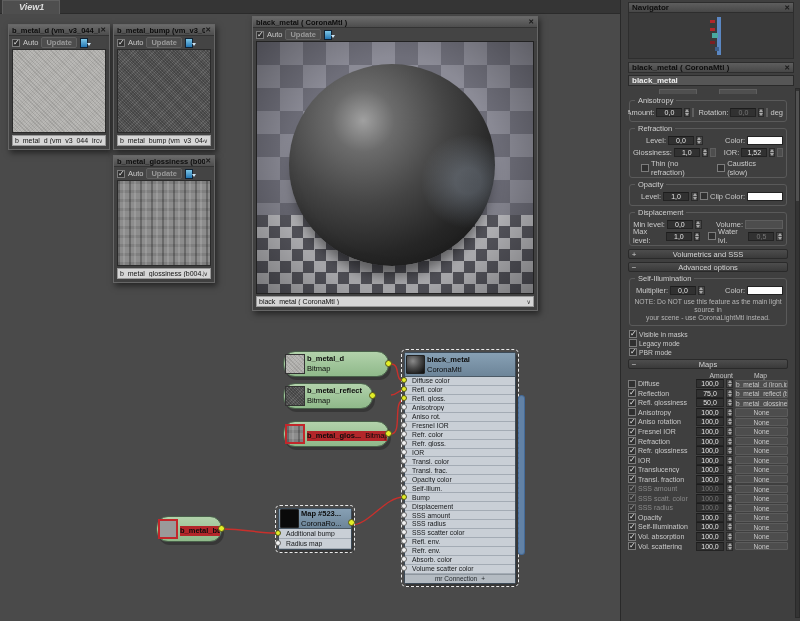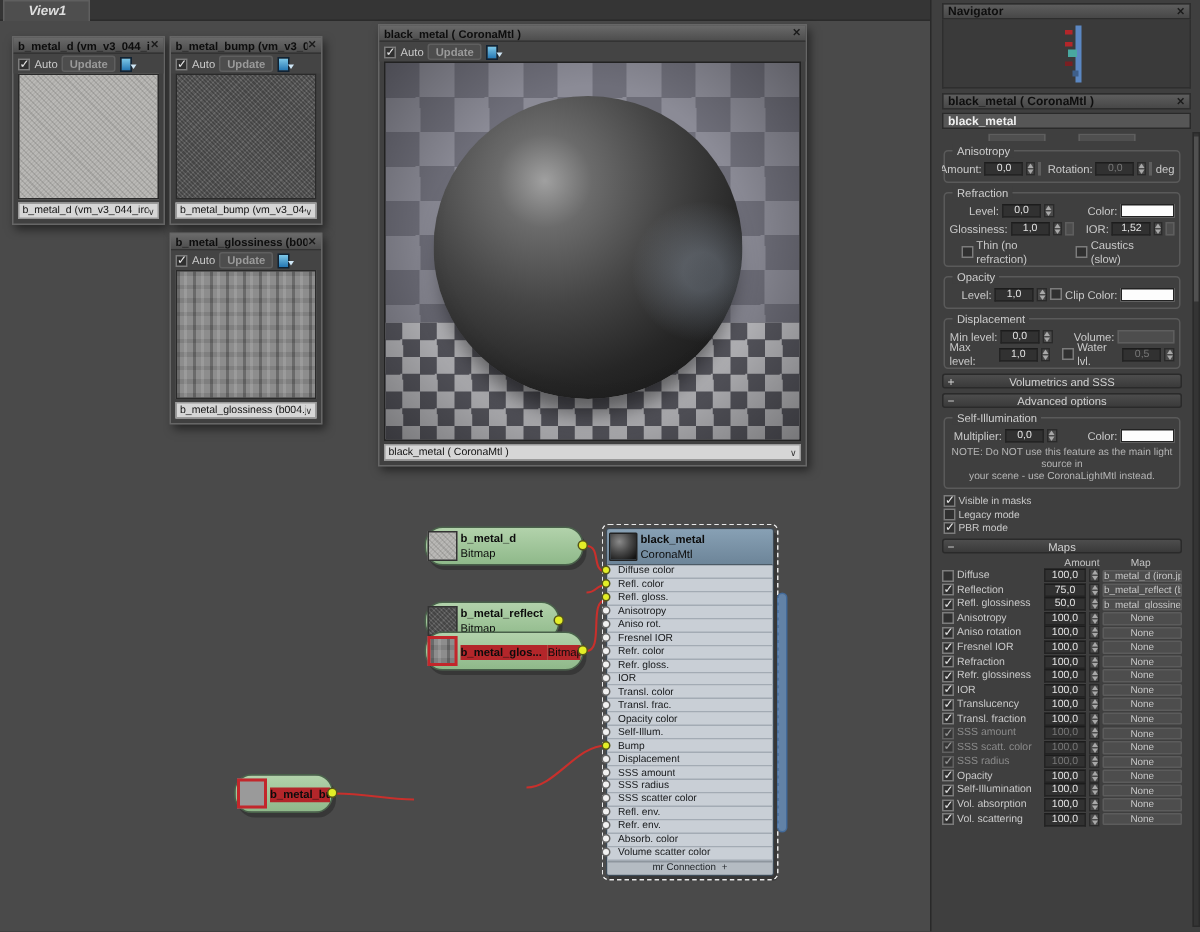--- a/index.html
+++ b/index.html
@@ -270,39 +270,59 @@
     </div>
 
     <div class="bnode" style="left:283px;top:337px;width:106px">
       <span class="bthumb tex-d"></span>
       <span class="ntxt">
           <b>b_metal_d</b>
           <i>Bitmap</i>
         </span>
       <span class="osock"></span>
     </div>
-    <div class="bnode" style="left:283px;top:387px;width:90px">
+    <div class="bnode" style="left:283px;top:369px;width:90px">
       <span class="bthumb tex-bump"></span>
       <span class="ntxt">
           <b>b_metal_reflect</b>
           <i>Bitmap</i>
         </span>
       <span class="osock"></span>
     </div>
     <div class="bnode sel" style="left:283px;top:407px;width:106px">
       <span class="bthumb tex-gloss"></span>
       <span class="ntxt"><b>b_metal_glos...</b><i>Bitmap</i></span>
       <span class="osock"></span>
     </div>
     <div class="bnode sel" style="left:156px;top:502px;width:66px">
       <span class="bthumb" style="background:#9a9a9a"></span>
       <span class="ntxt"><b>b_metal_bump</b></span>
       <span class="osock"></span>
     </div>
 
+    <div class="mnode dash" style="left:278px;top:494px;width:74px">
+      <div class="mhead" style="height:20px">
+        <span class="mthumb" style="background:#0a0a0a"></span>
+        <span class="ntxt">
+            <b>Map #523...</b>
+            <i>CoronaRo...</i>
+          </span>
+        <span class="osock" style="top:14px"></span>
+      </div>
+      <div id="rounder-slots">
+          <div class="mslot conn" style="height: 10px;">
+            <span class="isock"></span>
+            <span class="lbl">Additional bump</span>
+          </div>
+          <div class="mslot" style="height: 10px;">
+            <span class="isock"></span>
+            <span class="lbl">Radius map</span>
+          </div>
+        </div>
+    </div>
 
     <div class="mnode dash" style="left:404px;top:338px">
       <div class="mhead">
         <span class="mthumb"></span>
         <span class="ntxt">
             <b>black_metal</b>
             <i>CoronaMtl</i>
           </span>
       </div>
       <div id="material-slots">

